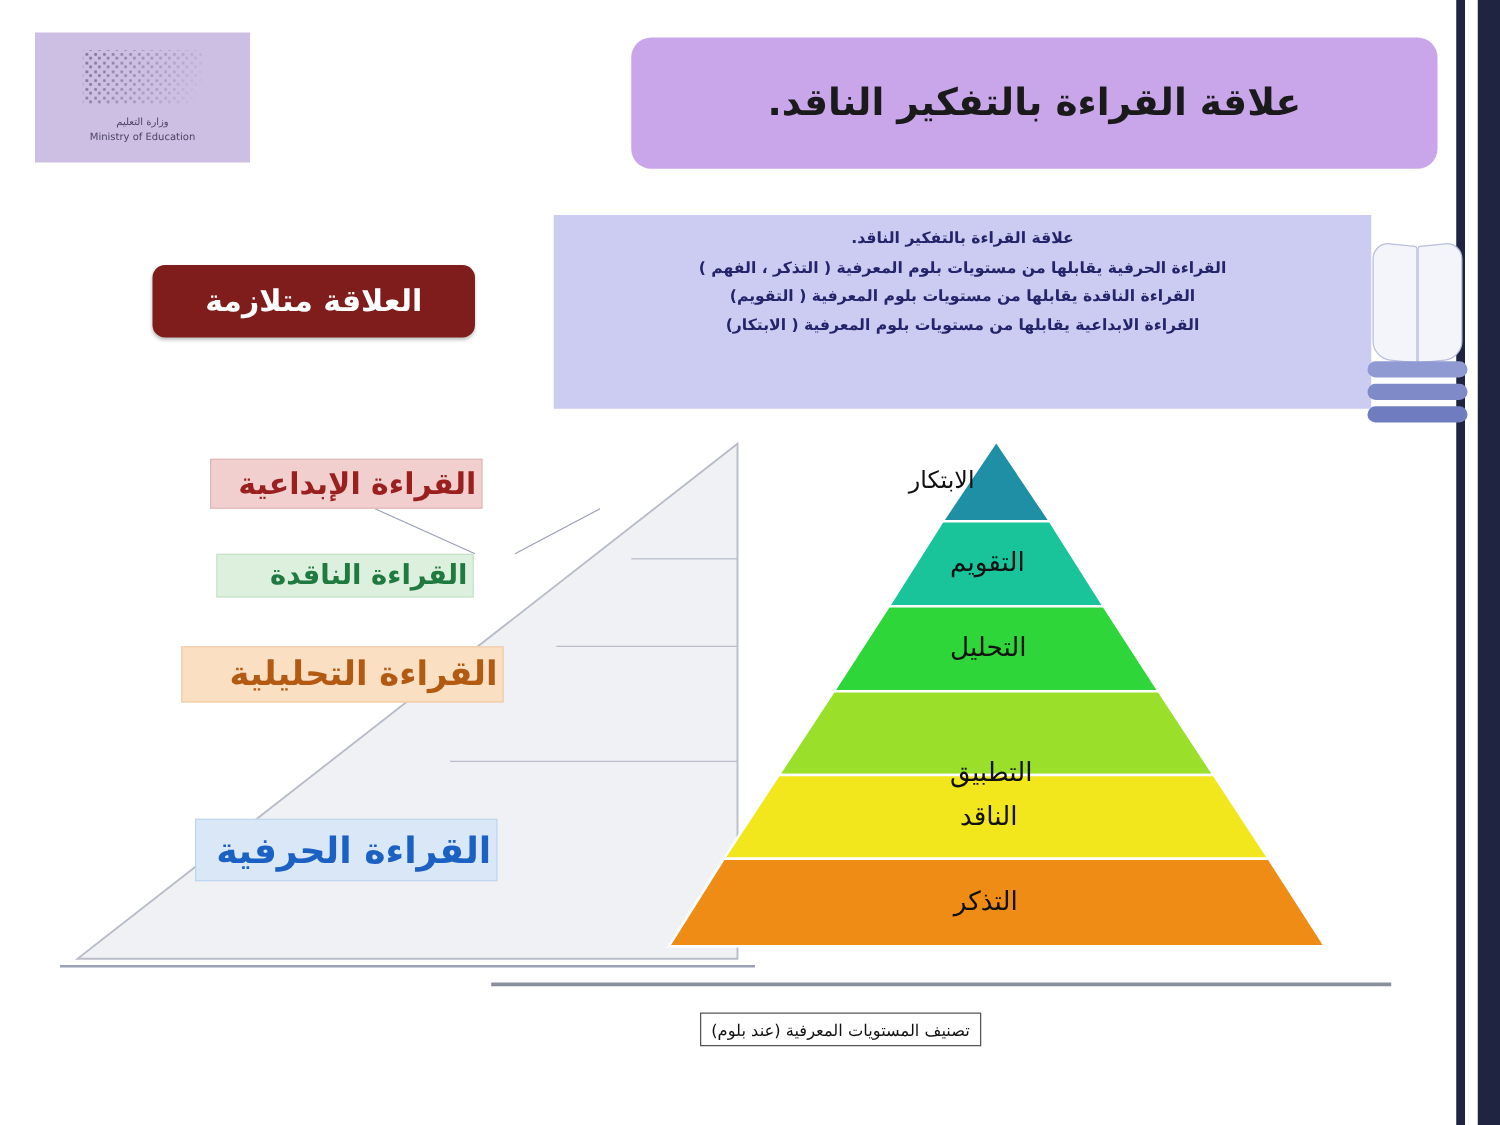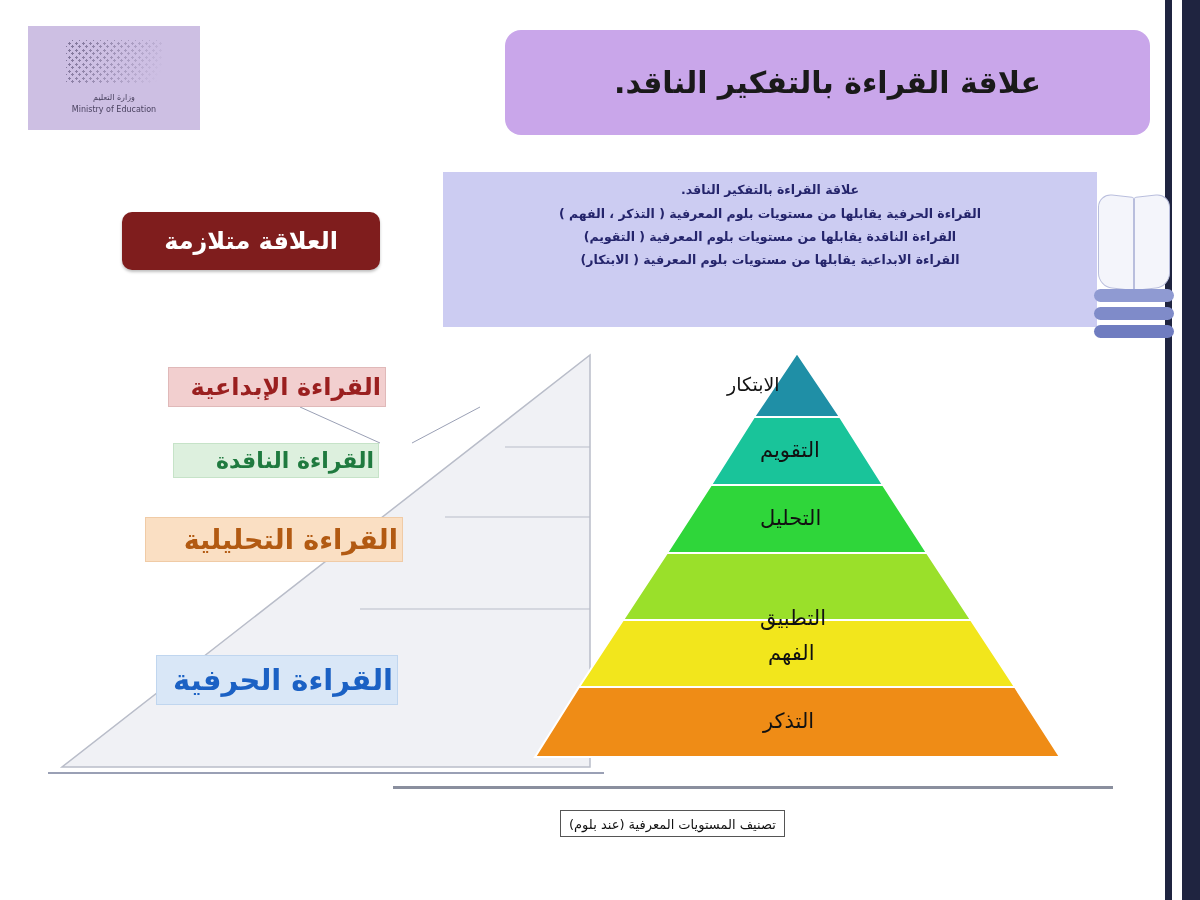--- a/index.html
+++ b/index.html
@@ -377,21 +377,21 @@
       <polygon points="172,208 432,208 476,275 128,275" fill="#9ae02a" stroke="#ffffff" stroke-width="2"></polygon>
 
       <polygon points="128,275 476,275 520,342 84,342" fill="#f2e61c" stroke="#ffffff" stroke-width="2"></polygon>
 
       <polygon points="84,342 520,342 565,412 40,412" fill="#ef8c16" stroke="#ffffff" stroke-width="2"></polygon>
     </svg>
     <div class="pyr-label" style="left:232px; top:28px; font-size:19px;">الابتكار</div>
     <div class="pyr-label" style="left:265px; top:93px;">التقويم</div>
     <div class="pyr-label" style="left:265px; top:161px;">التحليل</div>
     <div class="pyr-label" style="left:265px; top:229px;margin-top:32px;">التطبيق</div>
-    <div class="pyr-label" style="left:273px; top:296px;">الفهم</div>
+    <div class="pyr-label" style="left:273px; top:296px;">الناقد</div>
     <div class="pyr-label" style="left:268px; top:364px;">التذكر</div>
   </div>
 </div>
 
 <div class="baseline"></div>
 <div class="pyr-baseline"></div>
 
 <div class="caption-box">
   <span class="caption-text">تصنيف المستويات المعرفية (عند بلوم)</span>
 </div>

